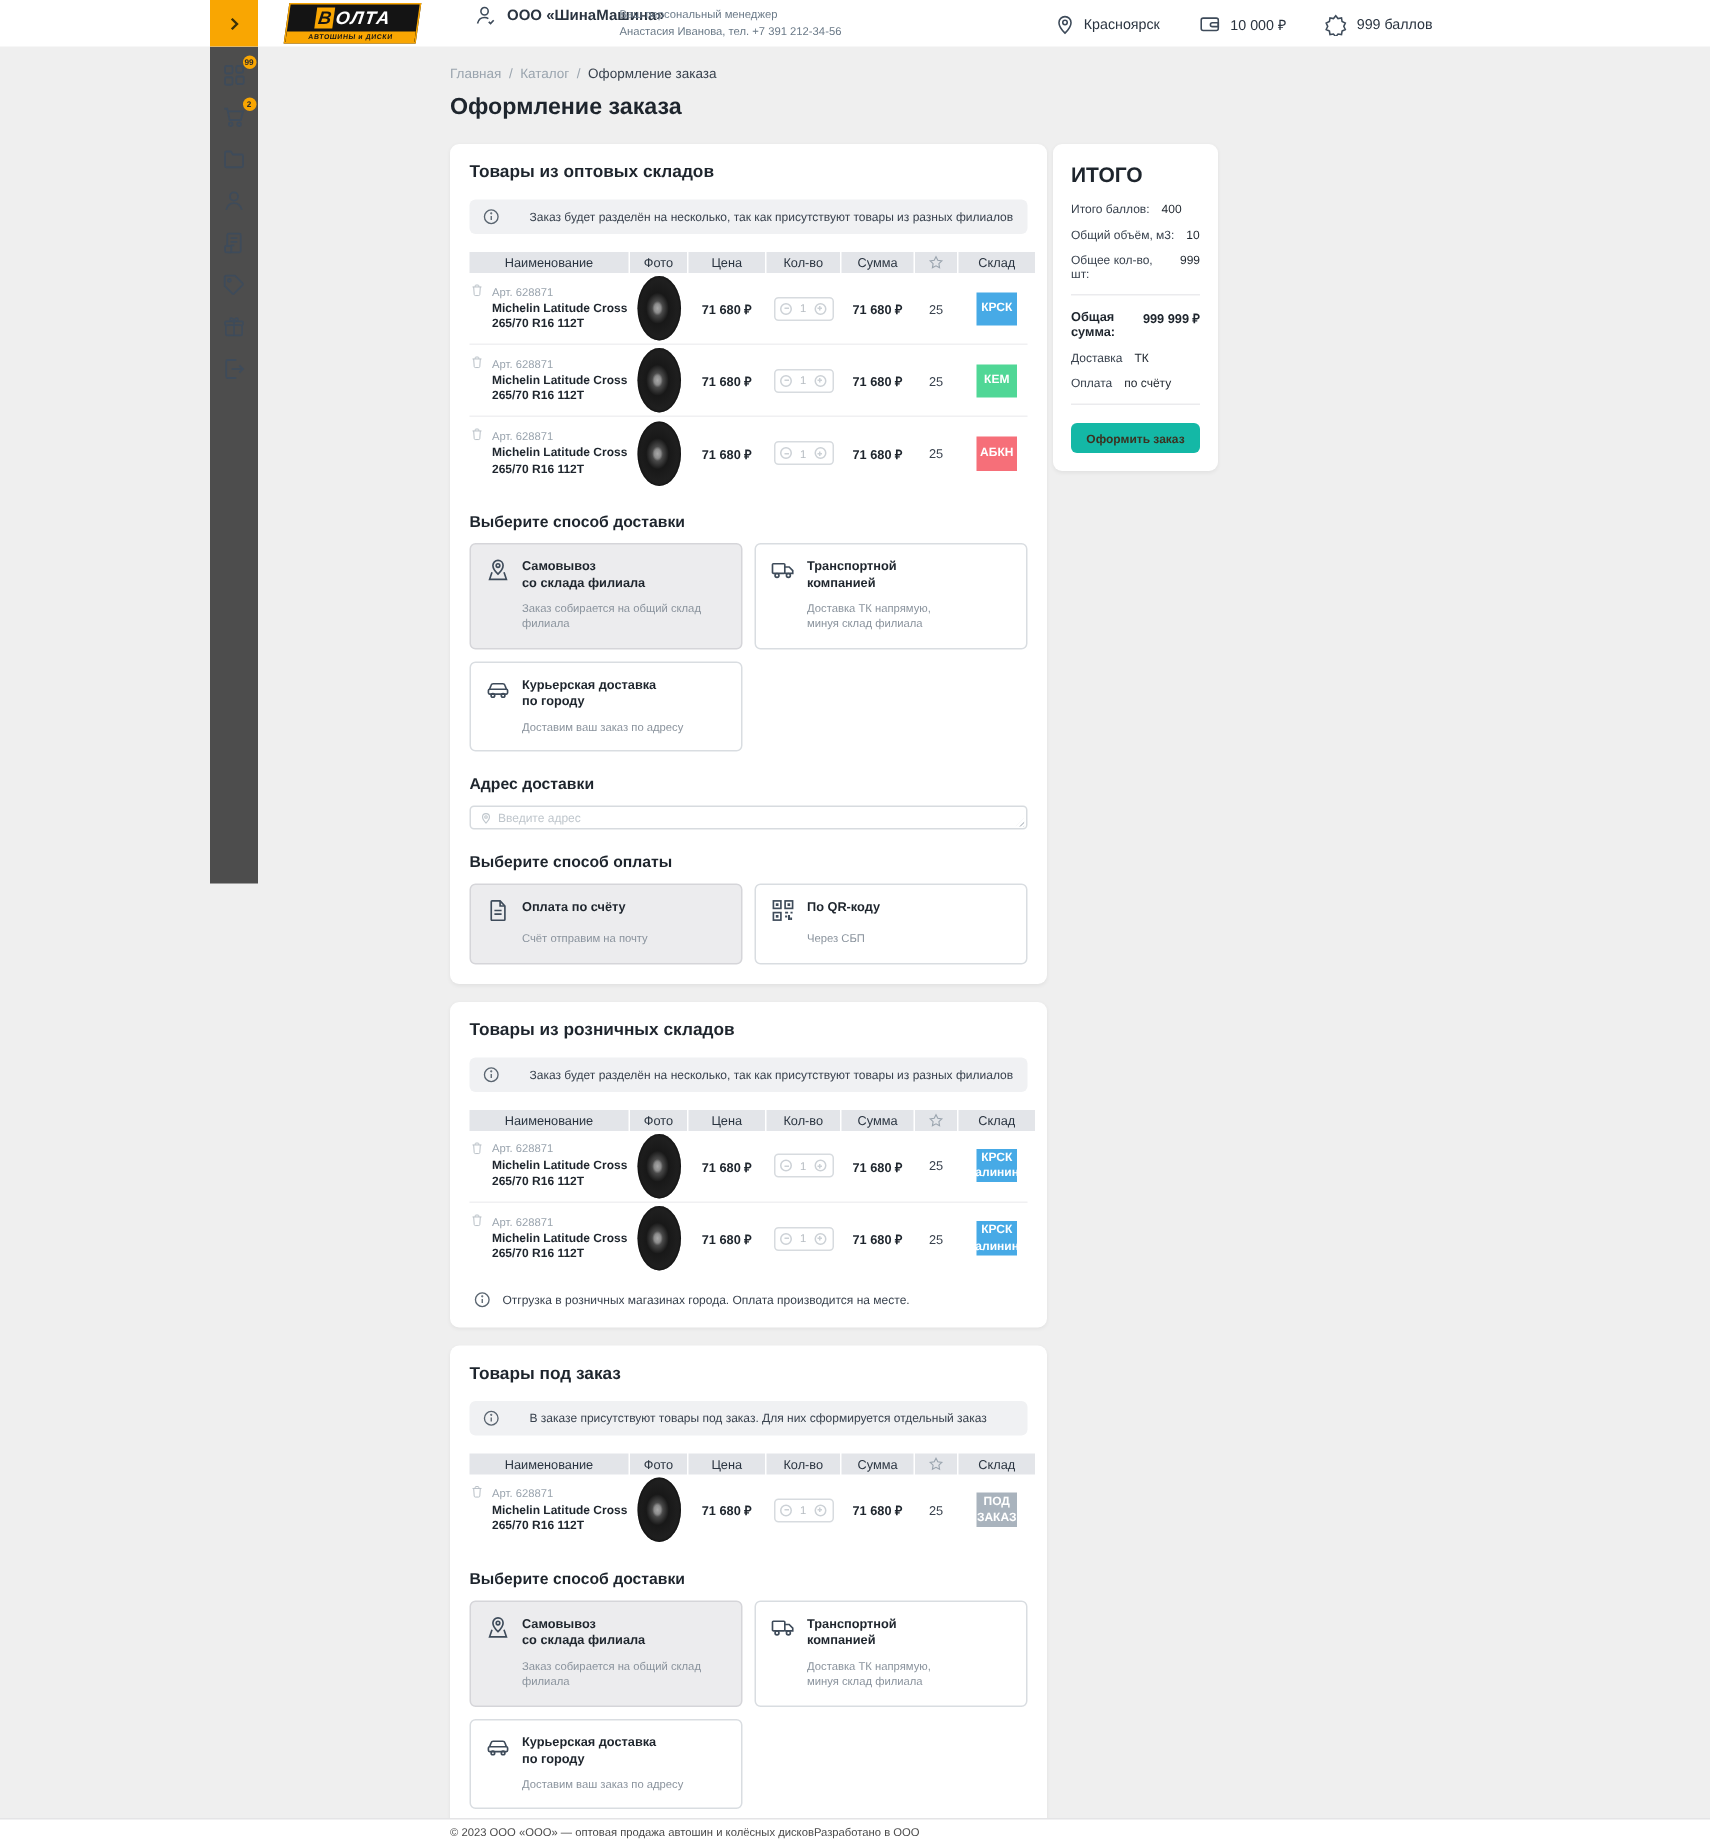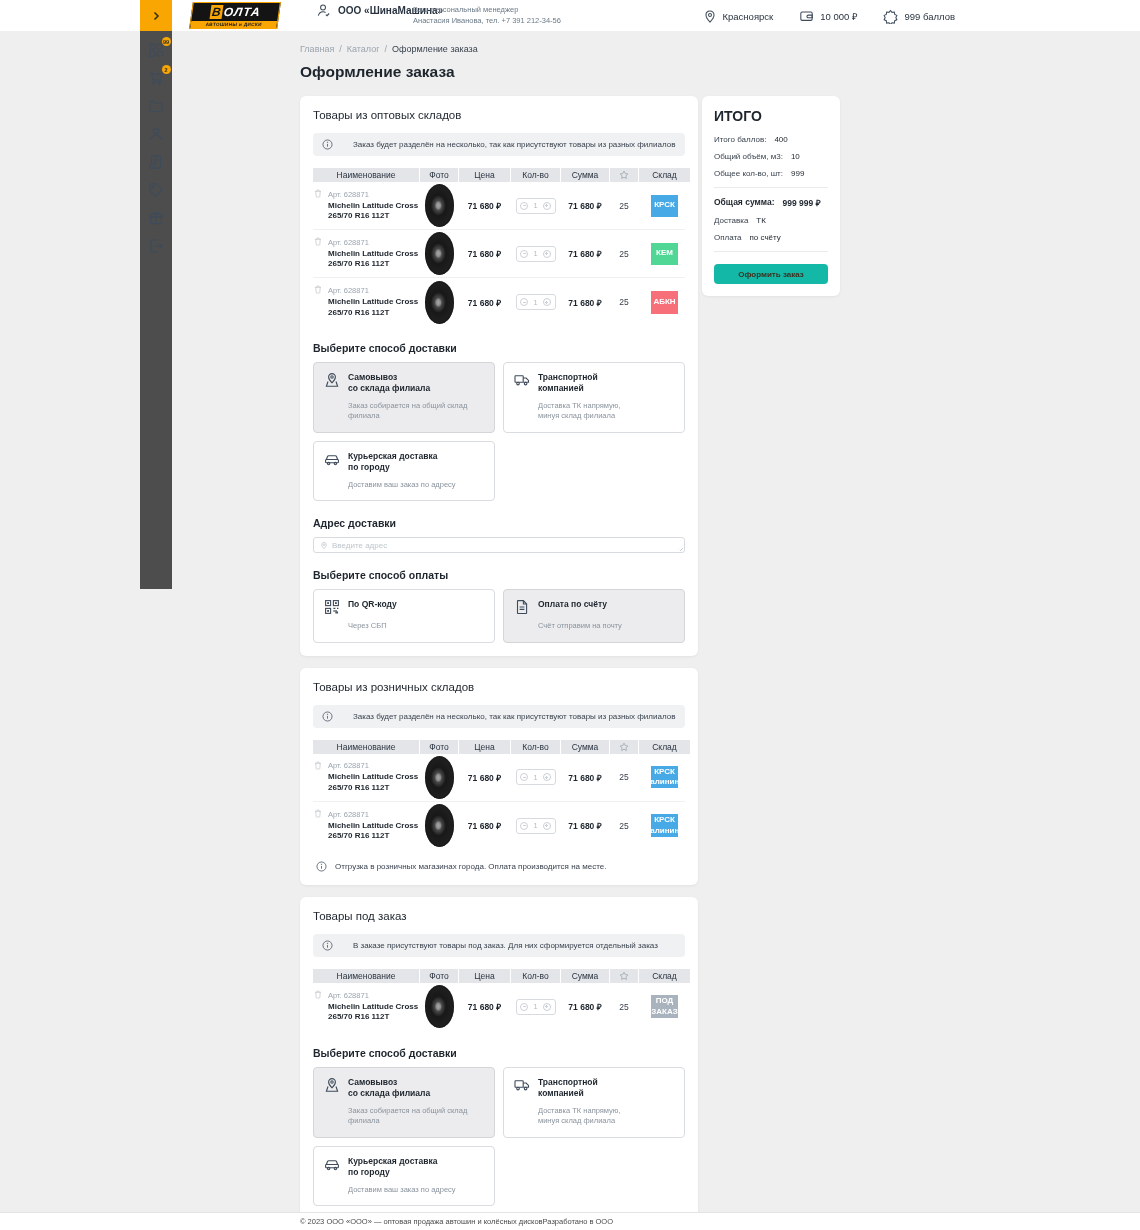--- a/index.html
+++ b/index.html
@@ -29,21 +29,21 @@
   
   .breadcrumb { position:absolute; left:300px; top:44px; font-size:9px; color:#9aa4ae; display:flex; gap:5px; }
   .crumb { cursor:pointer; }
   .crumb.current { color:#39424e; cursor:default; }
   .page-title { position:absolute; left:300px; top:63px; font-size:15.5px; font-weight:bold; color:#1e252d; }
 
   
   .columns { position:absolute; left:300px; top:96px; width:540px; display:flex; gap:4px; align-items:flex-start; }
   .main-col { width:398px; display:flex; flex-direction:column; gap:12px; }
   .card { background:#fff; border-radius:6px; box-shadow:0 1px 3px rgba(0,0,0,.06); padding:13px; width:100%; }
-  .h2 { font-size:11.5px; font-weight:normal; color:#1e252d; margin-bottom:12px; }
+  .h2 { font-size:11.5px; font-weight:bold; color:#1e252d; margin-bottom:12px; }
   .h3 { font-size:10.5px; font-weight:bold; color:#1e252d; margin:16px 0 8px; }
   .banner { background:#f0f1f3; border-radius:4px; padding:6px 9px; display:flex; align-items:center; gap:20px; font-size:8px; color:#39424e; margin-bottom:12px; }
   .note { display:flex; align-items:center; gap:8px; font-size:8px; color:#39424e; margin-top:11px; padding:0 3px; }
 
   
   .tbl { width:100%; }
   .thead, .trow { display:grid; grid-template-columns:106px 38px 51px 49px 48px 28px 51px; column-gap:1px; }
   .thead .hcell { background:#e3e5e9; height:14px; display:flex; align-items:center; justify-content:center; font-size:8.5px; color:#2a3440; }
   .trow { height:48px; align-items:center; border-bottom:1px solid #f0f0f2; }
   .trow:last-child { border-bottom:none; }
@@ -71,21 +71,21 @@
   .opt-title { font-size:8.5px; font-weight:bold; color:#1e252d; white-space:pre-line; line-height:1.35; }
   .opt-desc { margin:6px 0 0 24px; font-size:7.5px; color:#8a939d; white-space:pre-line; line-height:1.4; }
 
   
   .addr-box { position:relative; height:16px; border:1px solid #d7dbdf; border-radius:3px; background:#fff; display:flex; align-items:center; padding:0 6px; gap:4px; }
   .addr-box input { flex:1; border:none; outline:none; background:transparent; font-family:inherit; font-size:8px; color:#39424e; }
   .addr-box input::placeholder { color:#bfc6cc; }
   .resize-corner { position:absolute; right:1px; bottom:1px; width:6px; height:6px; clip-path:polygon(100% 0,100% 100%,0 100%); background:repeating-linear-gradient(135deg,transparent 0 1.4px,#c9ced3 1.4px 2.2px); cursor:nwse-resize; }
 
   
-  .summary { width:138px; background:#fff; border-radius:6px; box-shadow:0 1px 3px rgba(0,0,0,.06); padding:12px; }
+  .summary { width:110px; background:#fff; border-radius:6px; box-shadow:0 1px 3px rgba(0,0,0,.06); padding:12px; }
   .sum-title { font-size:14px; font-weight:bold; margin-bottom:11px; }
   .sum-row { display:flex; justify-content:flex-start; gap:8px; font-size:8px; color:#39424e; margin-bottom:8px; }
   .sum-row .val { color:#1e252d; text-align:right; white-space:nowrap; }
   .sum-div { border-top:1px solid #ebebee; margin:9px 0; }
   .sum-row.total { font-size:8.5px; font-weight:bold; color:#1e252d; }
   .order-btn { display:block; width:100%; height:20px; background:#14b8a6; border:none; border-radius:4px; font-family:inherit; font-size:8px; font-weight:bold; color:#3b3222; cursor:pointer; margin-top:12px; }
 
   
   .footer { position:absolute; left:0; bottom:0; width:100%; height:18px; background:#fff; border-top:1px solid #e4e4e6; display:flex; align-items:center; padding:0 300px; font-size:7.5px; color:#4a4a4a; }
 
@@ -420,50 +420,50 @@
                 <path d="M8 1.8c-2.6 0-4.6 2-4.6 4.6 0 3.3 4.6 8 4.6 8s4.6-4.7 4.6-8c0-2.6-2-4.6-4.6-4.6z"></path>
                 <circle cx="8" cy="6.3" r="1.7"></circle>
               </svg>
             </span>
           <input type="text" placeholder="Введите адрес" style="">
           <span class="resize-corner"></span>
         </div>
 
         <div class="h3">Выберите способ оплаты</div>
         <div class="opt-grid">
+          <div class="opt selected">
+            <div class="opt-head">
+              <span class="ic">
+                  <svg width="16" height="16" viewBox="0 0 16 16" fill="none" stroke="#3e4b5a" stroke-width="1.1">
+                    <path d="M4 1.6h5.4L12.6 5v9c0 .3-.2.5-.5.5H4c-.3 0-.5-.2-.5-.5V2.1c0-.3.2-.5.5-.5z"></path>
+                    <path d="M9.4 1.6V5h3.2"></path>
+                    <path d="M5.6 8h4.8M5.6 10.4h4.8"></path>
+                  </svg>
+                </span>
+              <div class="opt-title">Оплата по счёту</div>
+            </div>
+            <div class="opt-desc">Счёт отправим на почту</div>
+          </div>
           <div class="opt">
             <div class="opt-head">
               <span class="ic">
                   <svg width="16" height="16" viewBox="0 0 16 16" fill="none" stroke="#3e4b5a" stroke-width="1.1">
                     <rect x="1.6" y="1.6" width="5" height="5"></rect>
                     <rect x="3.2" y="3.2" width="1.8" height="1.8" fill="#3e4b5a" stroke="none"></rect>
                     <rect x="9.4" y="1.6" width="5" height="5"></rect>
                     <rect x="11" y="3.2" width="1.8" height="1.8" fill="#3e4b5a" stroke="none"></rect>
                     <rect x="1.6" y="9.4" width="5" height="5"></rect>
                     <rect x="3.2" y="11" width="1.8" height="1.8" fill="#3e4b5a" stroke="none"></rect>
                     <path d="M9.4 9.4h2M13 9.4h1.4M9.4 12h1.4M12 11v3.4M13.4 12.6v1.8" stroke-width="1.3"></path>
                   </svg>
                 </span>
               <div class="opt-title">По QR-коду</div>
             </div>
             <div class="opt-desc">Через СБП</div>
           </div>
-          <div class="opt selected">
-            <div class="opt-head">
-              <span class="ic">
-                  <svg width="16" height="16" viewBox="0 0 16 16" fill="none" stroke="#3e4b5a" stroke-width="1.1">
-                    <path d="M4 1.6h5.4L12.6 5v9c0 .3-.2.5-.5.5H4c-.3 0-.5-.2-.5-.5V2.1c0-.3.2-.5.5-.5z"></path>
-                    <path d="M9.4 1.6V5h3.2"></path>
-                    <path d="M5.6 8h4.8M5.6 10.4h4.8"></path>
-                  </svg>
-                </span>
-              <div class="opt-title">Оплата по счёту</div>
-            </div>
-            <div class="opt-desc">Счёт отправим на почту</div>
-          </div>
         </div>
       </div>
 
       <div class="card">
         <div class="h2">Товары из розничных складов</div>
         <div class="banner">
           <span class="ic">
             <svg width="11" height="11" viewBox="0 0 16 16" fill="none" stroke="#5a6570" stroke-width="1.3">
                 <circle cx="8" cy="8" r="6.6"></circle>
                 <path d="M8 7.2v4"></path>

